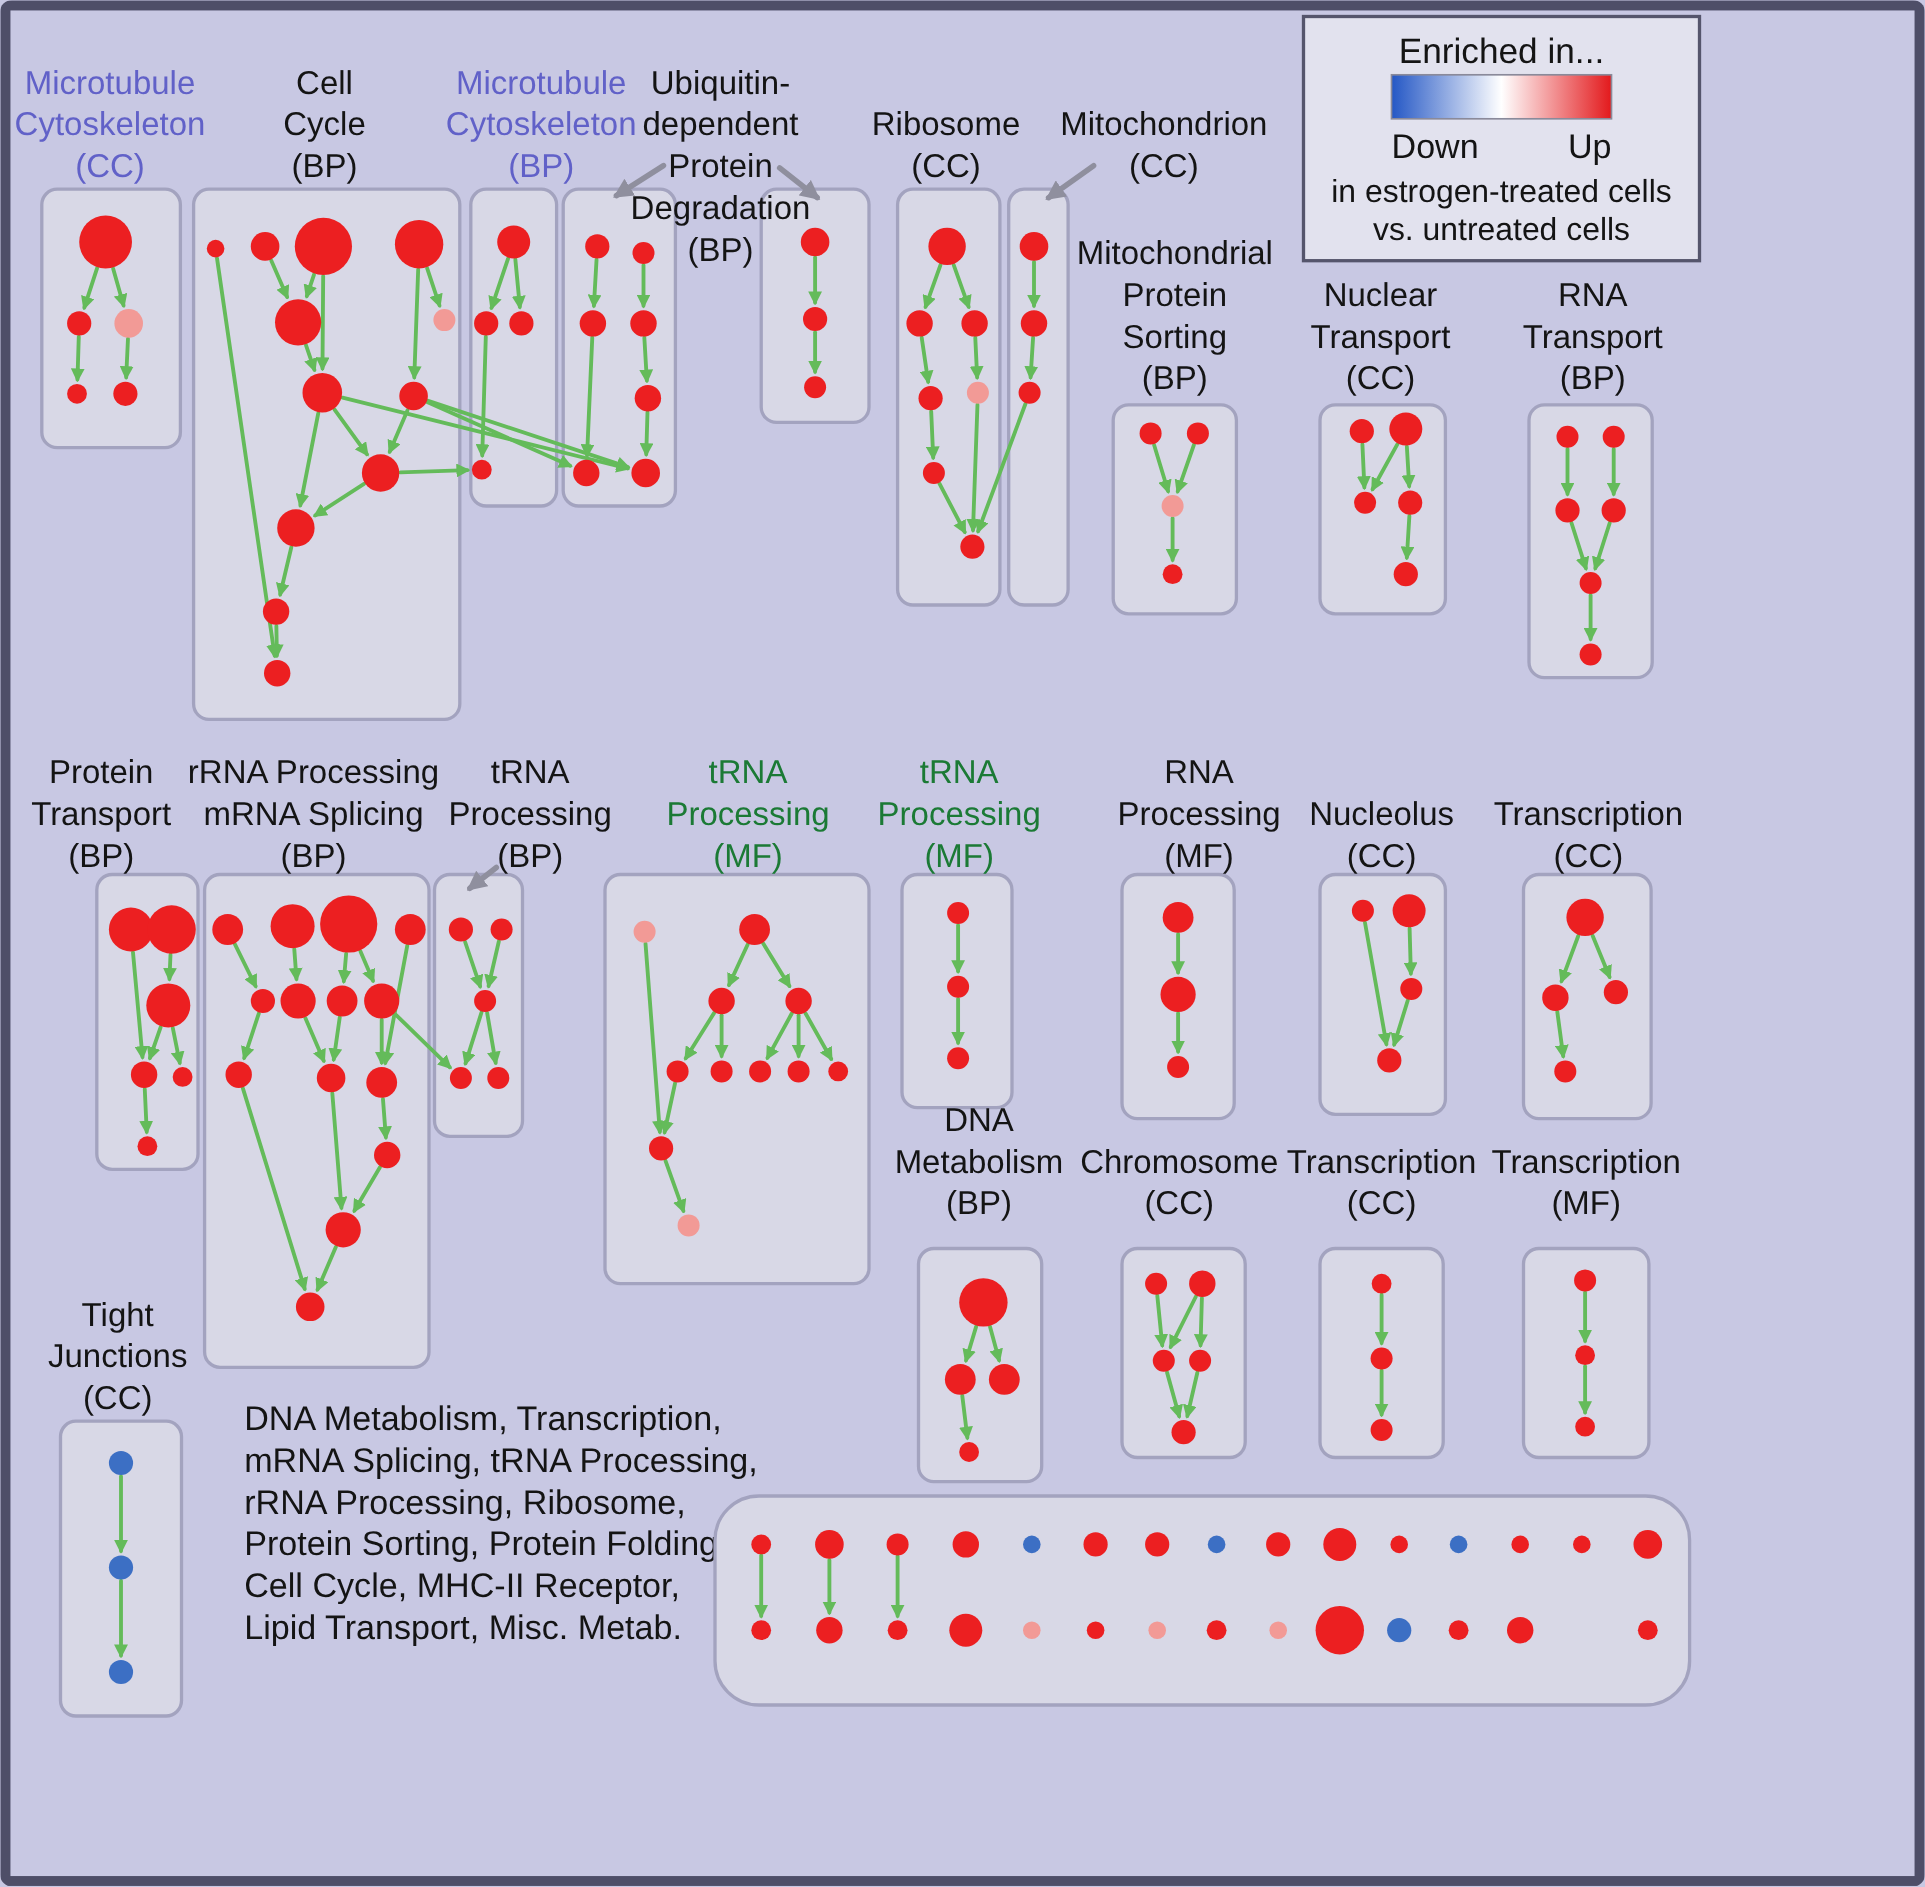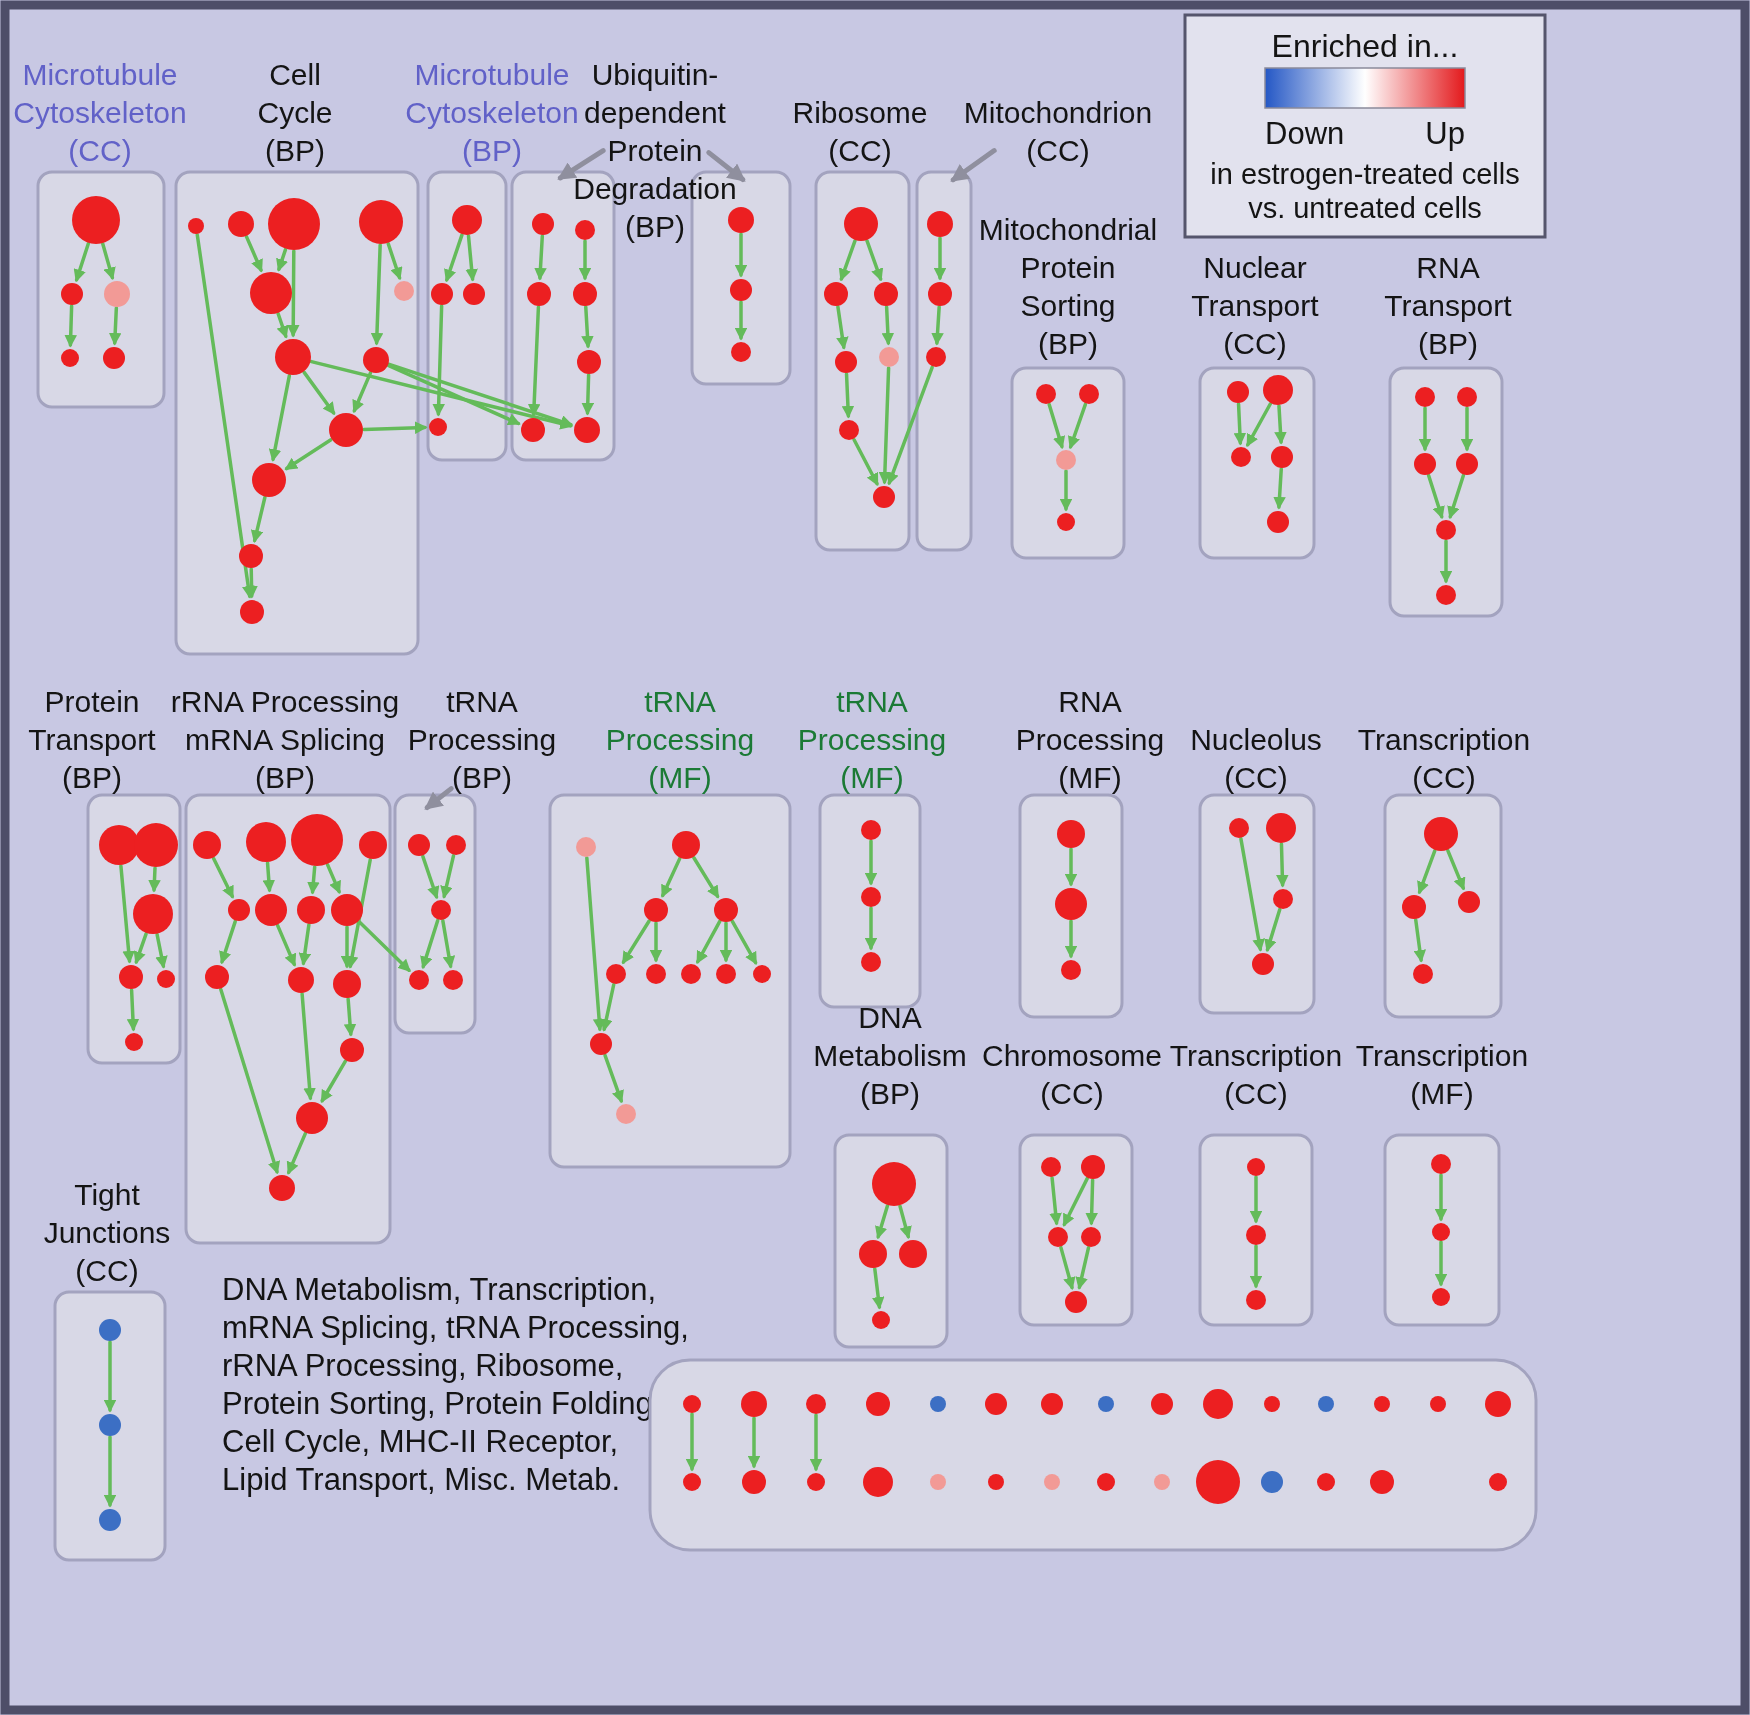--- a/index.html
+++ b/index.html
@@ -1,16 +1,16 @@
 <!DOCTYPE html>
 <html><head>
 <meta charset="utf-8">
 <style>
   html, body { margin: 0; padding: 0; background: #c8c8e3; }
-  .figure-wrap { width: 1750px; height: 1715px; position: relative; overflow: hidden; }
+  .figure-wrap { width: 1750px; height: 1715px; position: relative; overflow: hidden; border-radius: 11px; }
   svg { display: block; }
   svg text { font-family: "Liberation Sans", "DejaVu Sans", sans-serif; }
 </style>
 </head>
 <body>
 
 <div class="figure-wrap">
   <svg id="figure-svg" width="1750" height="1715" viewBox="0 0 1750 1715">
       <defs>
         <linearGradient id="legend-grad" x1="0" y1="0" x2="1" y2="0">

